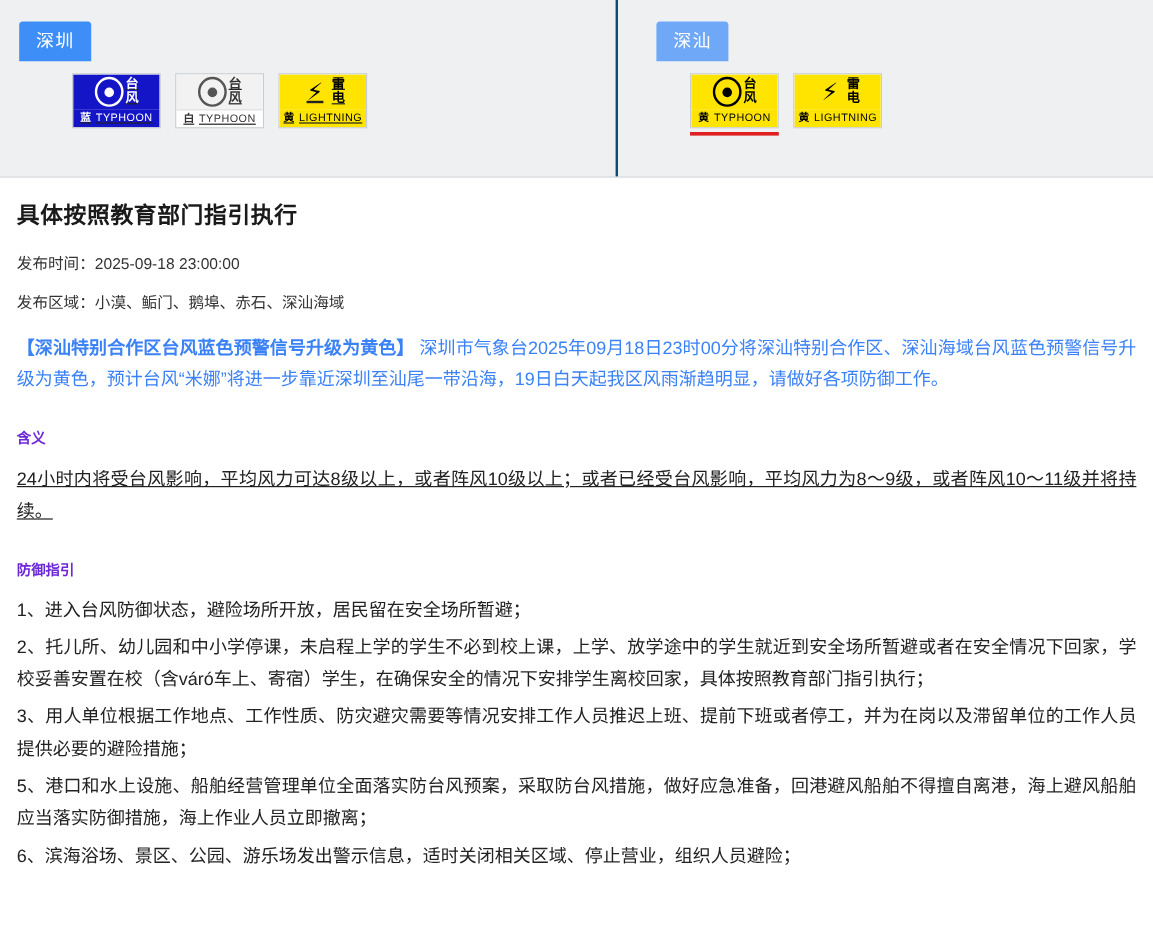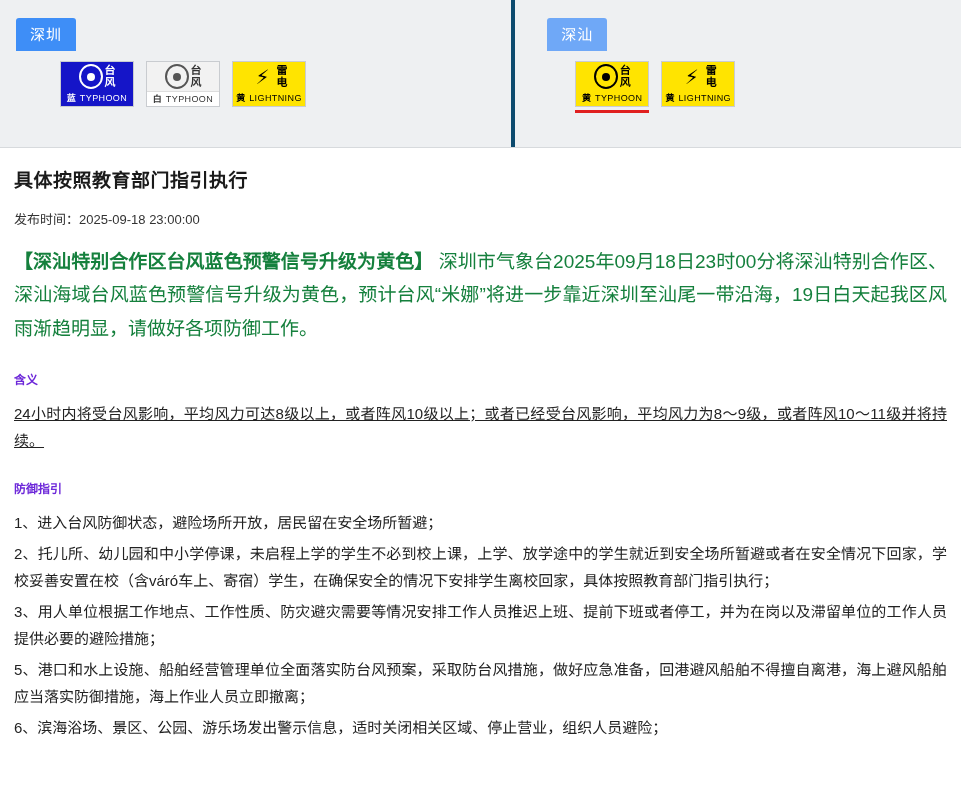--- a/index.html
+++ b/index.html
@@ -28,21 +28,22 @@
     height: 148px;
     box-sizing: border-box;
   }
   .region-panel {
     position: relative;
     box-sizing: border-box;
     padding: 18px 16px 12px 16px;
   }
   .region-panel.first {
     width: 556px;
-    border-right: 4px solid #0c4a6e;
+    border-right: 2px solid #0c4a6e;
+    text-decoration: underline;
   }
   .region-panel.second {
     width: 481px;
   }
   .region-tab {
     display: inline-block;
     background: #3e8ef7;
     color: #ffffff;
     font-size: 15px;
     line-height: 1;
@@ -172,23 +173,23 @@
     margin: 2px 0 14px 0;
     color: #1a1a1a;
     letter-spacing: 0.5px;
   }
   .meta {
     font-size: 13px;
     margin: 0 0 12px 0;
     color: #333333;
   }
   .summary {
-    font-size: 19px;
+    font-size: 15px;
     margin: 14px 0 6px 0;
-    color: #15803d;
+    color: #3b82f6;
     line-height: 1.75;
     text-align: justify;
   }
   .summary .lead {
     font-weight: bold;
   }
   h2.section {
     font-size: 12px;
     font-weight: bold;
     margin: 26px 0 10px 0;
@@ -319,20 +320,23 @@
   </div>
 
   <div class="content">
 
     <h1 class="title">具体按照教育部门指引执行</h1>
 
     <p class="meta">
       <span>发布时间：</span><span>2025-09-18 23:00:00</span>
     </p>
 
+    <p class="meta">
+      <span>发布区域：</span><span>小漠、鲘门、鹅埠、赤石、深汕海域</span>
+    </p>
 
     <p class="summary">
       <span class="lead">【深汕特别合作区台风蓝色预警信号升级为黄色】</span>
       <span>深圳市气象台2025年09月18日23时00分将深汕特别合作区、深汕海域台风蓝色预警信号升级为黄色，预计台风“米娜”将进一步靠近深圳至汕尾一带沿海，19日白天起我区风雨渐趋明显，请做好各项防御工作。</span>
     </p>
 
     <h2 class="section">含义</h2>
     <p class="para">24小时内将受台风影响，平均风力可达8级以上，或者阵风10级以上；或者已经受台风影响，平均风力为8～9级，或者阵风10～11级并将持续。</p>
 
     <h2 class="section">防御指引</h2>

